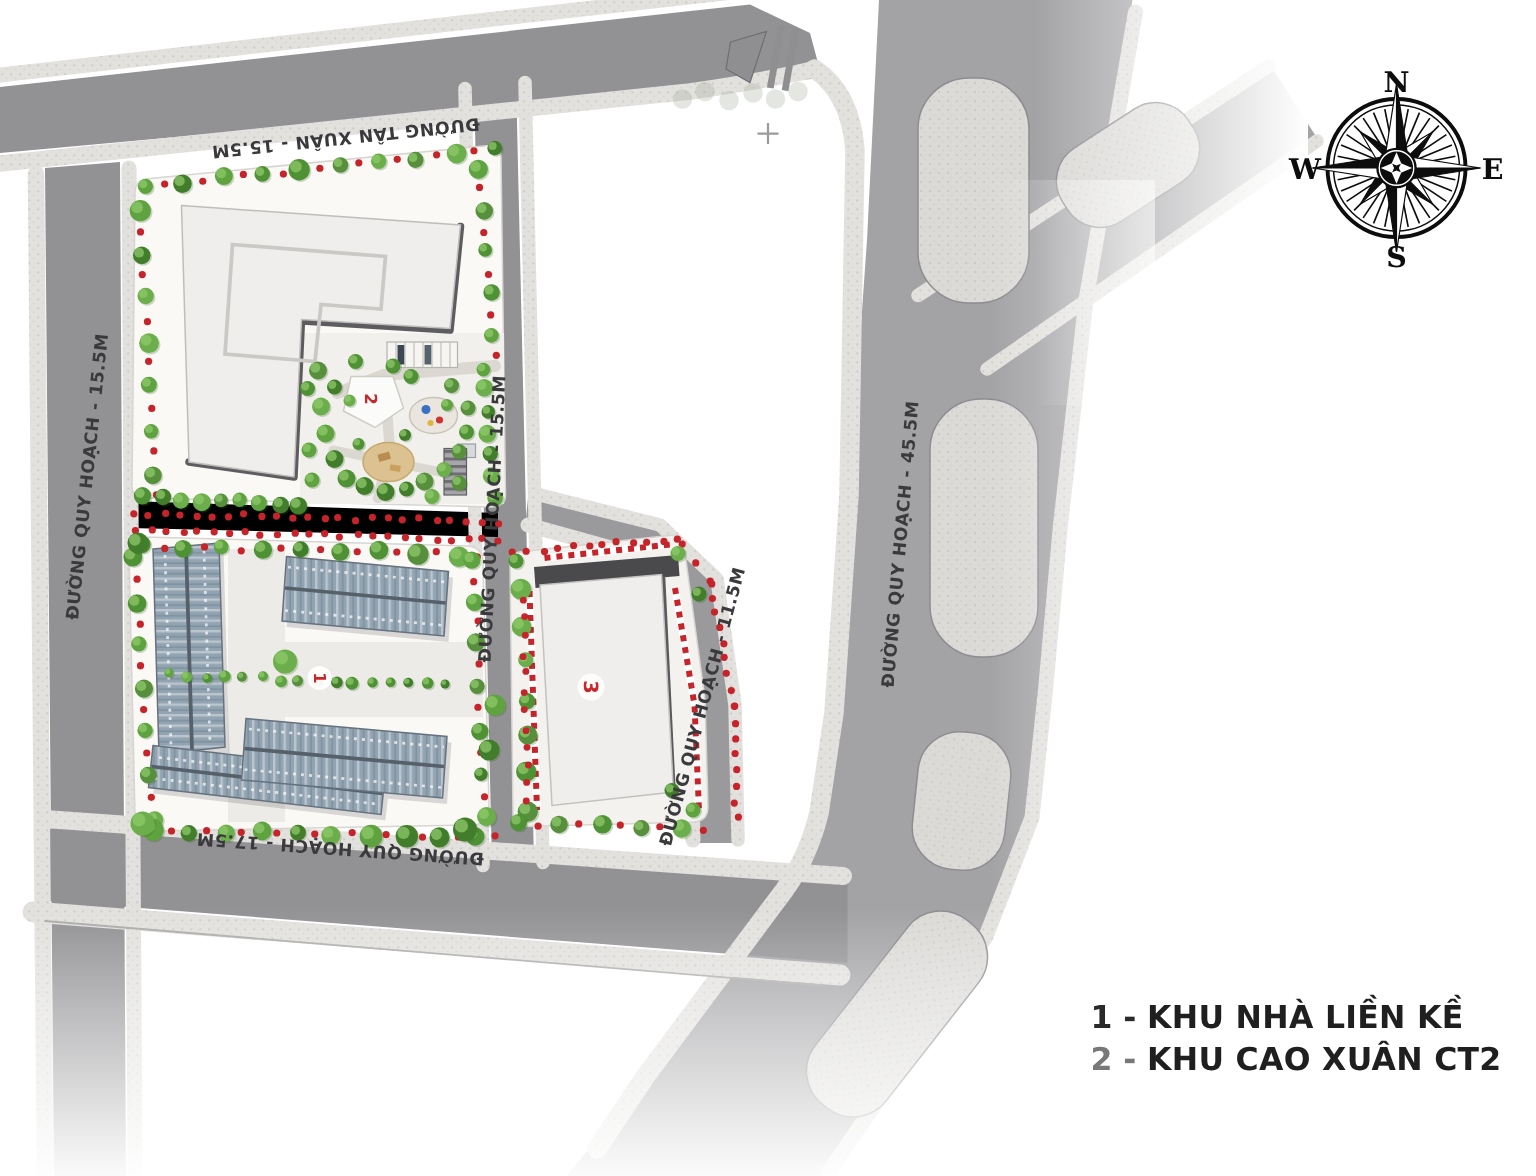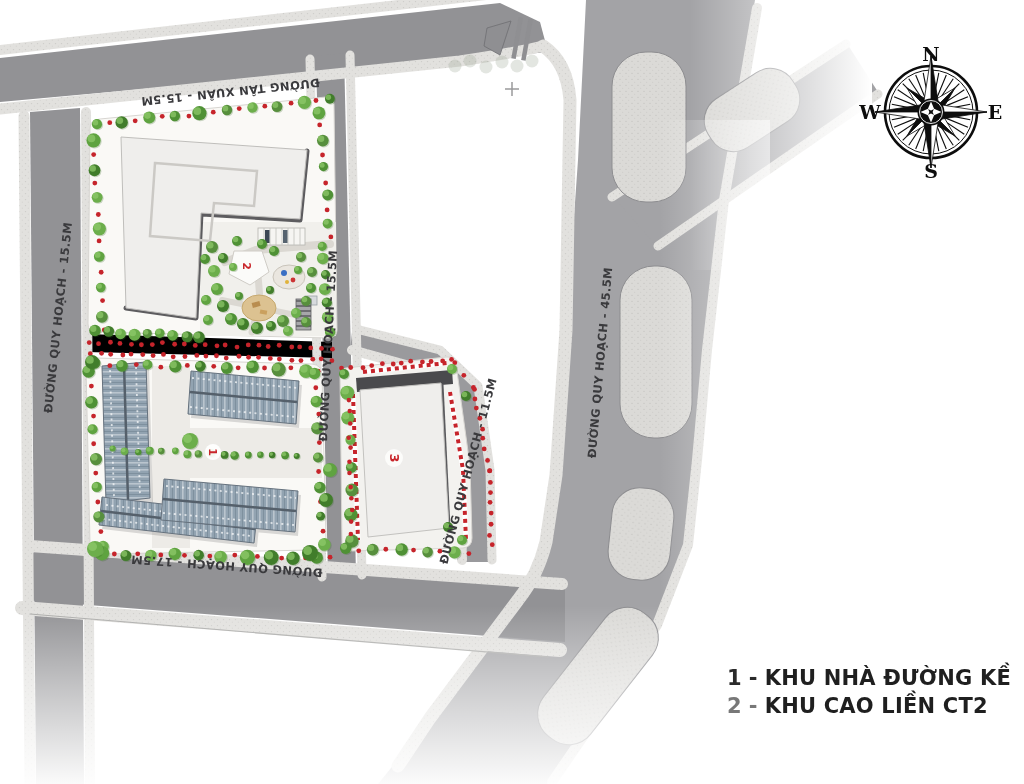--- a/index.html
+++ b/index.html
@@ -1154,19 +1154,19 @@
         </g>
     <text class="compass-letter" text-anchor="middle" x="0" y="-51">N</text>
     <text class="compass-letter" text-anchor="middle" x="0" y="66">S</text>
     <text class="compass-letter" text-anchor="middle" x="64" y="7">E</text>
     <text class="compass-letter" text-anchor="middle" x="-61" y="7">W</text>
   </g>
 </svg>
 
 <div id="legend">
   <div class="lg-row">
-    <span class="lg-num" style="color: rgb(42, 42, 42);">1</span><span class="lg-sep" style="color: rgb(42, 42, 42);">-</span><span class="lg-label">KHU NHÀ ĐƯỜNG KỀ</span>
+    <span class="lg-num" style="color: rgb(42, 42, 42);">1</span><span class="lg-sep" style="color: rgb(42, 42, 42);">-</span><span class="lg-label">KHU NHÀ LIỀN KỀ</span>
   </div>
   <div class="lg-row">
-    <span class="lg-num" style="color: rgb(120, 120, 120);">2</span><span class="lg-sep" style="color: rgb(120, 120, 120);">-</span><span class="lg-label">KHU CAO LIỀN CT2</span>
+    <span class="lg-num" style="color: rgb(120, 120, 120);">2</span><span class="lg-sep" style="color: rgb(120, 120, 120);">-</span><span class="lg-label">KHU CAO XUÂN CT2</span>
   </div>
 </div>
 </div>
 
 </body></html>

